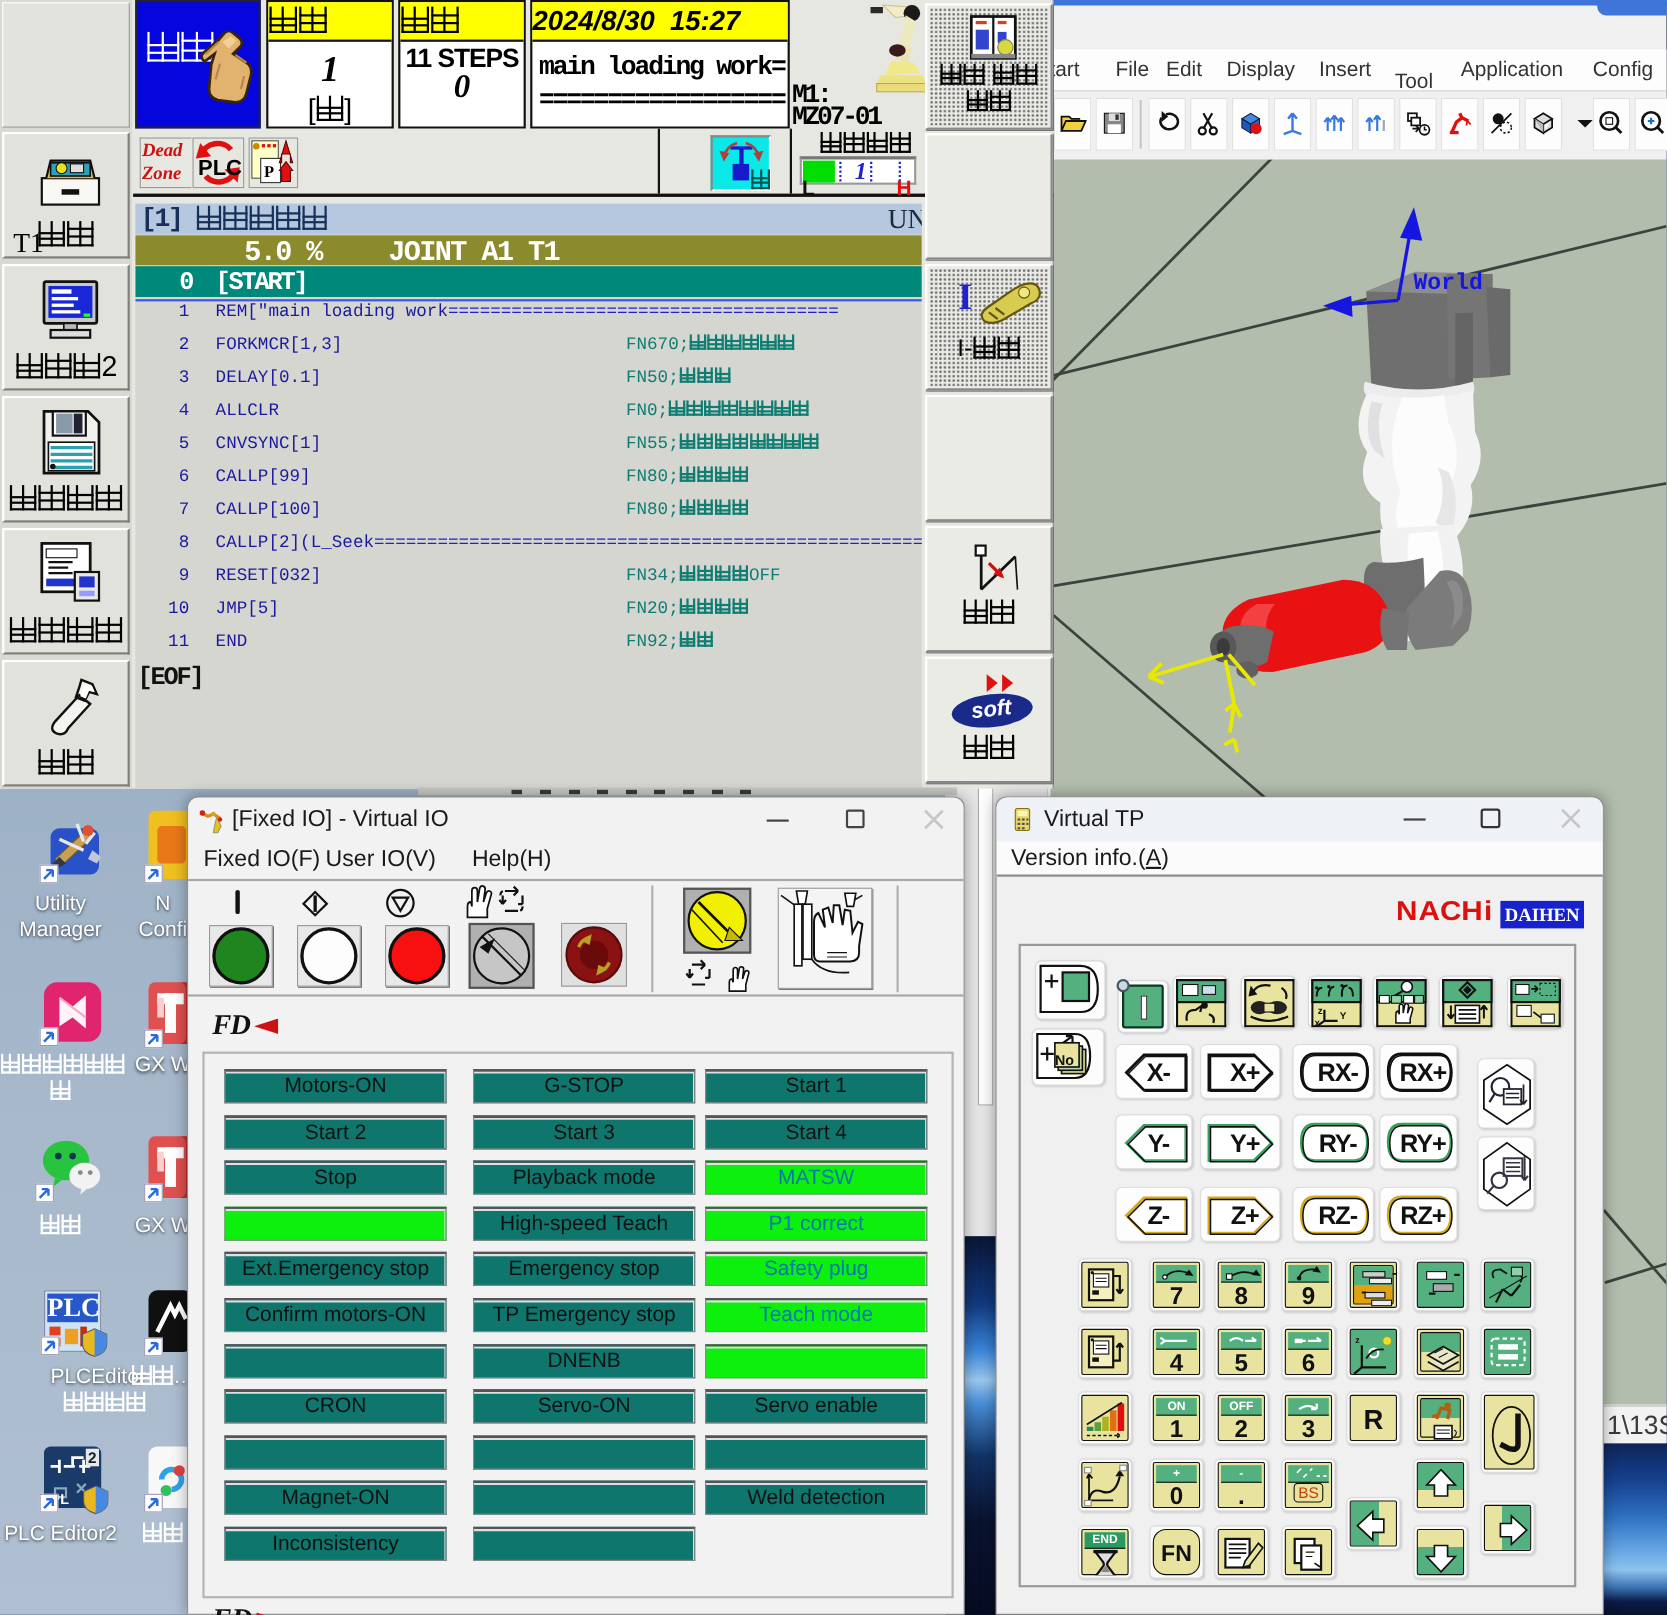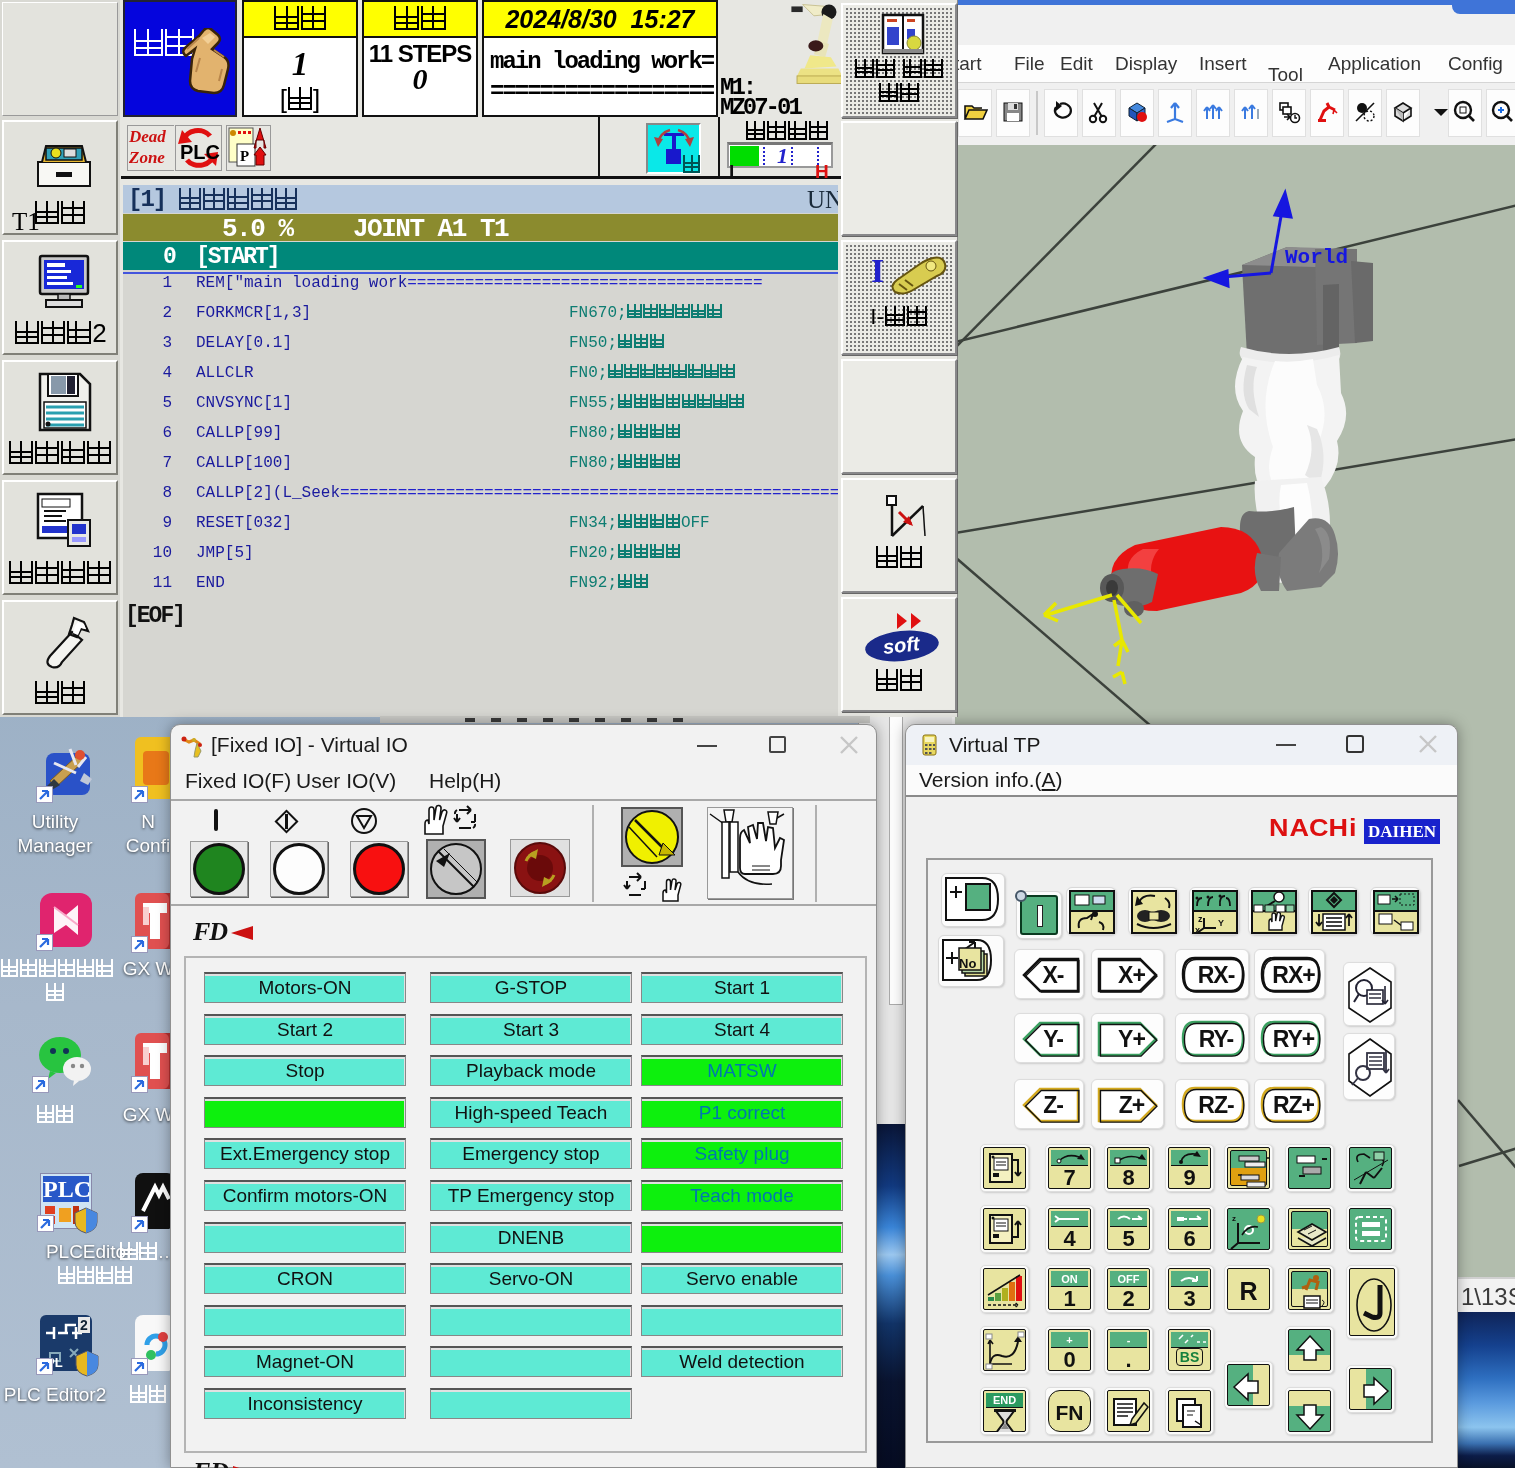--- a/index.html
+++ b/index.html
@@ -9,26 +9,26 @@
  linear-gradient(var(--c,#000) 0 0),linear-gradient(var(--c,#000) 0 0),
  linear-gradient(var(--c,#000) 0 0),linear-gradient(var(--c,#000) 0 0),
  linear-gradient(var(--c,#000) 0 0),linear-gradient(var(--c,#000) 0 0);
 background-position:50% 0,0 46%,0 100%,0 0,100% 0,50% 72%;
 background-size:2px 100%,100% 2px,100% 2px,2px 100%,2px 100%,100% 2px;
 background-repeat:no-repeat;}
 
 .sbtn{left:2px;width:116px;height:115px;background:#e2e2dc;border:2px solid #fff;border-right-color:#808078;border-bottom-color:#808078;}
 .sbtn .lbl{position:absolute;left:0;top:76px;width:100%;text-align:center;font-size:26px;color:#000;--c:#000;}
 .hdrbox{position:absolute;top:0;height:117px;background:#fff;border:2px solid #111;}
-.hdry{position:absolute;left:0;top:0;width:100%;height:36px;background:#ffff00;border-bottom:2px solid #111;text-align:center;font-size:27px;font-weight:bold;line-height:34px;--c:#000;}
+.hdry{position:absolute;left:0;top:0;width:100%;height:36px;background:#ffff00;border-bottom:2px solid #111;text-align:left;font-size:27px;font-weight:bold;line-height:34px;--c:#000;}
 .rbtn{position:absolute;left:841px;width:116px;height:115px;background:#ebebe6;border:2px solid #fff;border-right-color:#88888a;border-bottom-color:#88888a;box-shadow:1px 1px 0 #666;}
 .dot{background-image:radial-gradient(#777 1px,transparent 1.3px);background-size:4px 4px;background-color:#ebebe6;}
 .pln{font-family:'Liberation Mono',monospace;color:#1a1a9e;white-space:nowrap;}
 .pcm{font-family:'Liberation Mono',monospace;color:#0e7d72;--c:#0e7d72;white-space:nowrap;}
-.fbtn{width:202px;height:31px;background:#5eead4;border:1px solid #888;border-top:2px solid #555;box-shadow:-1px 2px 0 #e0e0e0 inset;font-size:19px;color:#111;text-align:center;line-height:27px;}
+.fbtn{width:202px;height:31px;background:#0f766e;border:1px solid #888;border-top:2px solid #555;box-shadow:-1px 2px 0 #e0e0e0 inset;font-size:19px;color:#111;text-align:center;line-height:27px;}
 .fgreen{background:#0df00d;color:#0077b0;}
 .tpw{background:#fcfcfc;border:1px solid #d8d8d8;border-radius:6px;box-shadow:1px 1px 2px #ccc;}
 .tpj{background:#fdfdfd;border:1px solid #ddd;border-radius:6px;box-shadow:1px 1px 2px #ccc;}
 .tpk{background:#fbfbfa;border:1px solid #ddd;border-radius:5px;box-shadow:1px 1px 2px #ccc;}
 .dlbl{color:#fff;font-size:19px;white-space:nowrap;text-align:center;text-shadow:0 1px 3px rgba(0,0,0,.75);--c:#fff;line-height:24px;}
 .cj:nth-of-type(2n){background-position:50% 0,0 30%,0 100%,0 0,100% 0,50% 62%;}
 .cj:nth-of-type(3n){background-position:35% 0,0 40%,0 100%,0 0,100% 0,60% 70%;}
 </style></head><body>
 
 <div class="abs" style="left:0;top:700;width:900px;height:768px;background:linear-gradient(180deg,#9db1c6,#a7b8cb 40%,#b0c0d2);top:700px;"></div>
@@ -1203,21 +1203,21 @@
       <div style="position:absolute;inset:2px;background:#e8e4a0;border:1.5px solid #111;border-radius:2px;">
         <div style="position:absolute;left:2px;top:2px;right:2px;height:16px;background:#55b080;border-bottom:1.5px solid #111;color:#fff;text-align:center;font-size:11px;font-weight:bold;line-height:16px;">-</div>
         <div style="position:absolute;left:0;top:17px;width:100%;text-align:center;font-size:22px;font-weight:bold;color:#111;">.</div>
       </div>
     </div>
   <div class="abs tpk" style="left:259px;top:601px;width:49px;height:48px;">
       <div style="position:absolute;inset:2px;background:#e8e4a0;border:1.5px solid #111;border-radius:2px;">
         <div style="position:absolute;left:2px;top:2px;right:2px;height:16px;background:#55b080;border-bottom:1.5px solid #111;"><svg width="42" height="14">
             <path d="M8,7 l4,-4 m2,8 l3,-3 m3,-3 l2,-2 M26,10 h3 m3,0 h3" stroke="#fff" stroke-width="1.6" fill="none"></path>
           </svg></div>
-        <div style="position:absolute;left:0;top:18px;width:100%;text-align:center;"><span style="display:inline-block;border:1.5px solid #111;border-radius:4px;font-size:14px;font-weight:bold;padding:0 3px;color:#15803d;">BS</span></div>
+        <div style="position:absolute;left:0;top:18px;width:100%;text-align:center;"><span style="display:inline-block;border:1.5px solid #111;border-radius:4px;font-size:14px;font-weight:normal;padding:0 3px;color:#c2410c;">BS</span></div>
       </div>
     </div>
   <div class="abs tpk" style="left:379px;top:601px;width:49px;height:48px;">
       <div style="position:absolute;inset:2px;background:linear-gradient(#55b080 0 62%,#e8e4a0 62% 100%);border:1.5px solid #111;border-radius:2px;"><svg width="42" height="44">
           <polygon points="21,6 34,20 27,20 27,30 15,30 15,20 8,20" fill="#fff" stroke="#111" stroke-width="1.5"></polygon>
         </svg></div>
     </div>
   <div class="abs tpk" style="left:318px;top:636px;width:49px;height:48px;">
       <div style="position:absolute;inset:2px;background:linear-gradient(90deg,#55b080 0 62%,#e8e4a0 62% 100%);border:1.5px solid #111;border-radius:2px;"><svg width="42" height="44">
           <polygon points="6,22 20,9 20,16 30,16 30,28 20,28 20,35" fill="#fff" stroke="#111" stroke-width="1.5"></polygon>

